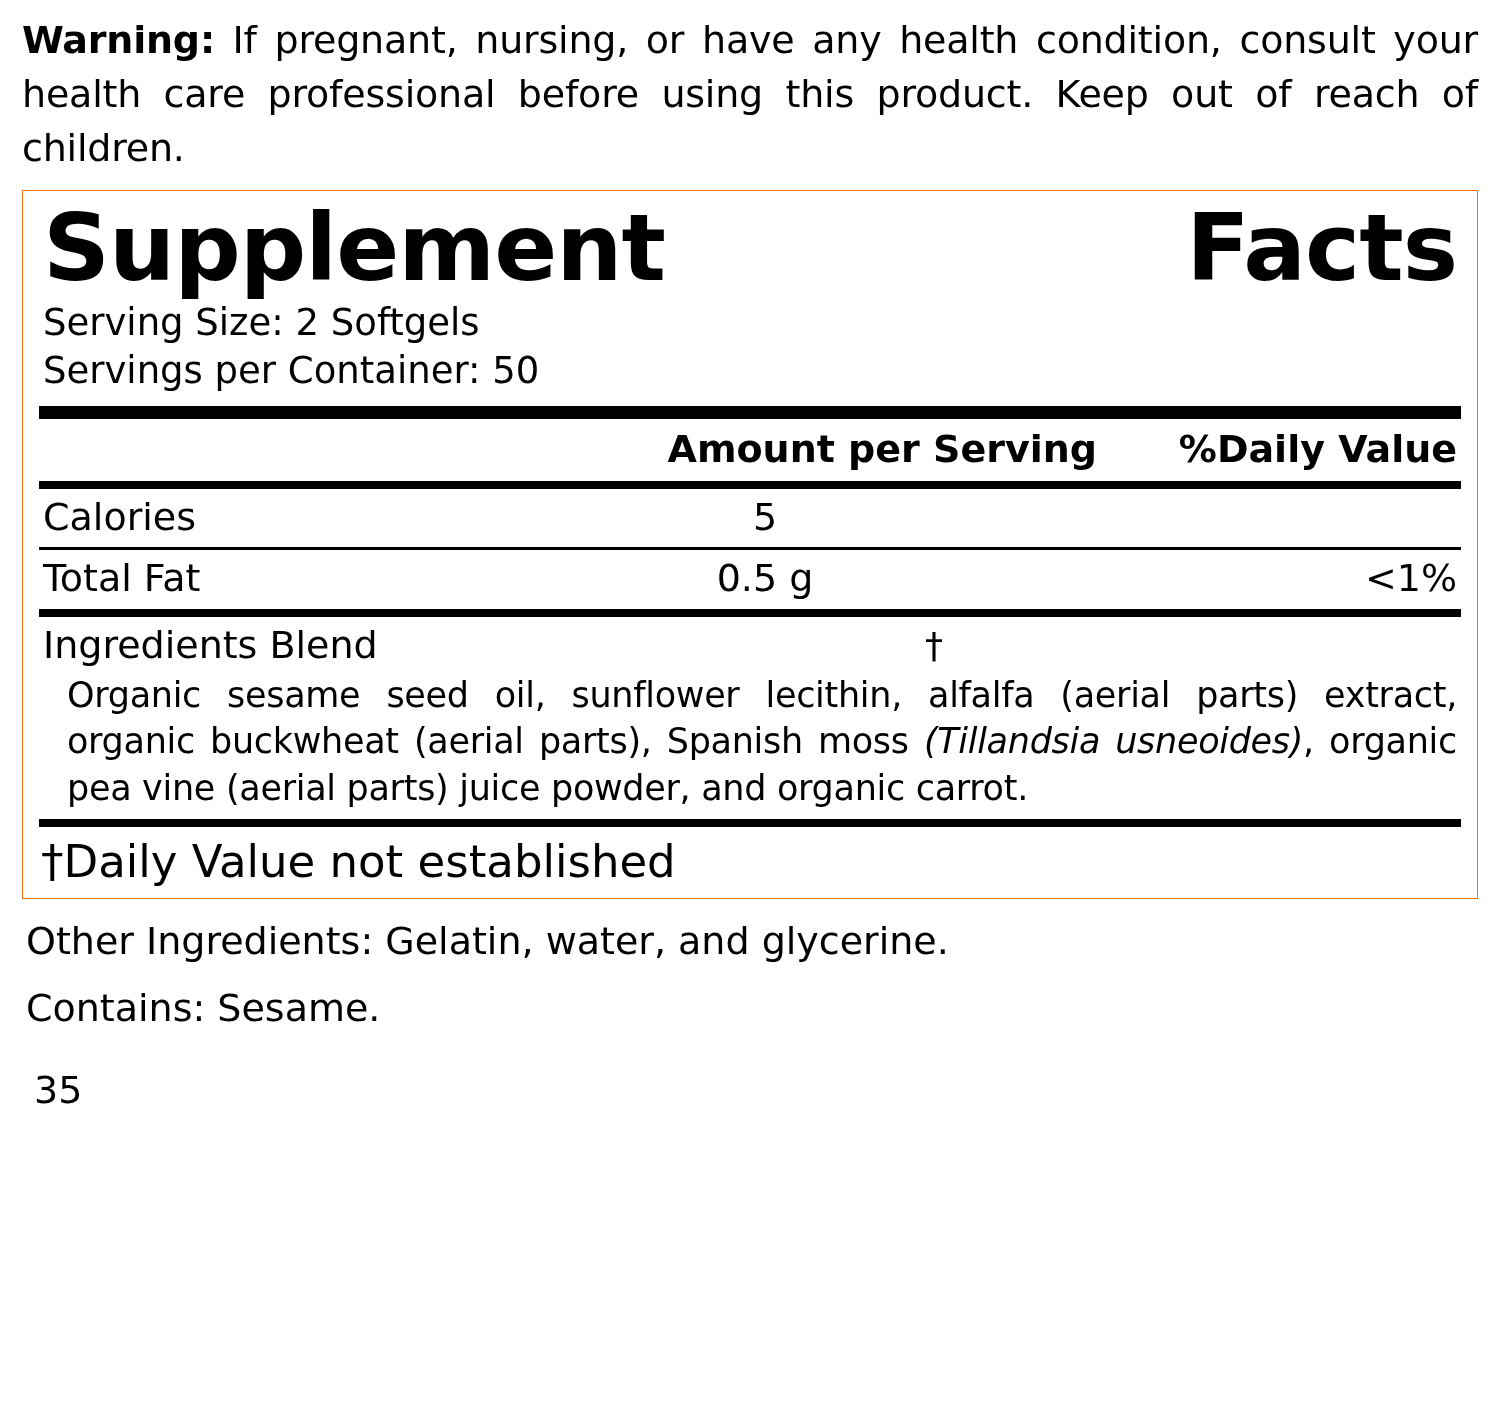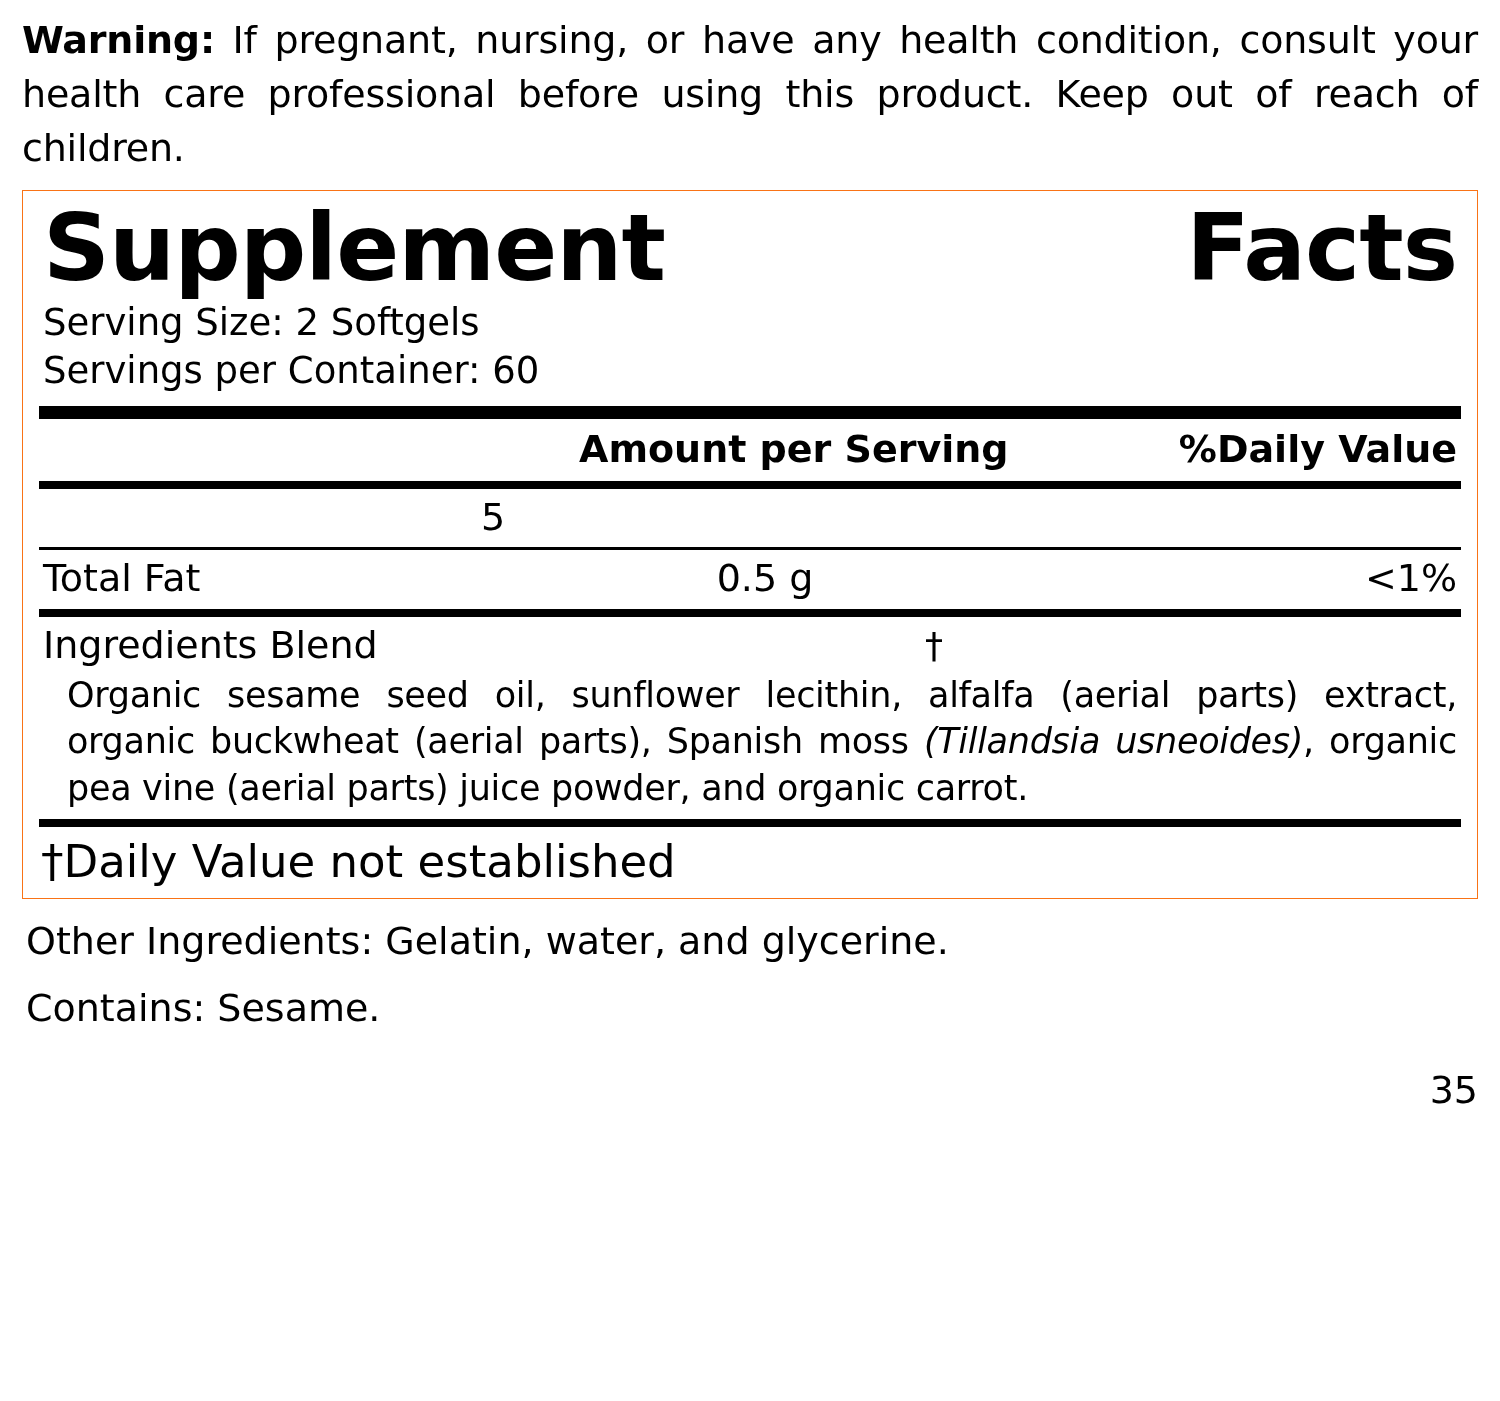--- a/index.html
+++ b/index.html
@@ -72,21 +72,21 @@
     margin: 3px 2px 0 2px;
   }
 
   .hdr-row {
     display: flex;
     font-weight: bold;
     font-size: 38px;
     padding: 8px 2px 6px 2px;
   }
   .hdr-row .c-name { flex: 0 0 540px; }
-  .hdr-row .c-amt  { flex: 1; text-align: left; }
+  .hdr-row .c-amt  { flex: 1; text-align: right; }
   .hdr-row .c-dv   { flex: 0 0 360px; text-align: right; padding-right: 4px;}
 
   .nut-row {
     display: flex;
     font-size: 38px;
     padding: 6px 2px 5px 2px;
     align-items: baseline;
   }
   .nut-row .c-name { flex: 0 0 540px; padding-left: 4px; }
   .nut-row .c-amt  { flex: 1; text-align: center; padding-right: 150px;}
@@ -110,52 +110,52 @@
 
   
   .below {
     font-size: 38px;
     line-height: 1.3;
     padding: 0 4px;
   }
   .below p { margin: 18px 0 0 0; }
   .pagenum {
     font-size: 38px;
-    margin: 34px 0 0 2px;
-    text-align: right;
+    margin: 34px 0 0 12px;
   }
 </style>
 </head>
 <body>
 
 <div class="page">
 
   <p class="warning"><b>Warning:</b><span> If pregnant, nursing, or have any health condition, consult your health care professional before using this product. Keep out of reach of children.</span></p>
 
   <div class="panel">
 
     <div class="sf-title">
       <span>Supplement</span>
       <span>Facts</span>
     </div>
 
     <div class="serving-line">Serving Size: 2 Softgels</div>
-    <div class="serving-line">Servings per Container: 60</div>
+    <div class="serving-line">Servings per Container: 50</div>
 
     <div class="rule-thick"></div>
 
     <div class="hdr-row">
       <div class="c-name"></div>
       <div class="c-amt">Amount per Serving</div>
       <div class="c-dv">%Daily Value</div>
     </div>
 
     <div class="rule-med"></div>
 
     <div class="nut-row">
+      <div class="c-name">Calories</div>
       <div class="c-amt">5</div>
       <div class="c-dv"></div>
     </div>
 
     <div class="rule-thin"></div>
 
     <div class="nut-row">
       <div class="c-name">Total Fat</div>
       <div class="c-amt">0.5 g</div>
       <div class="c-dv">&lt;1%</div>

